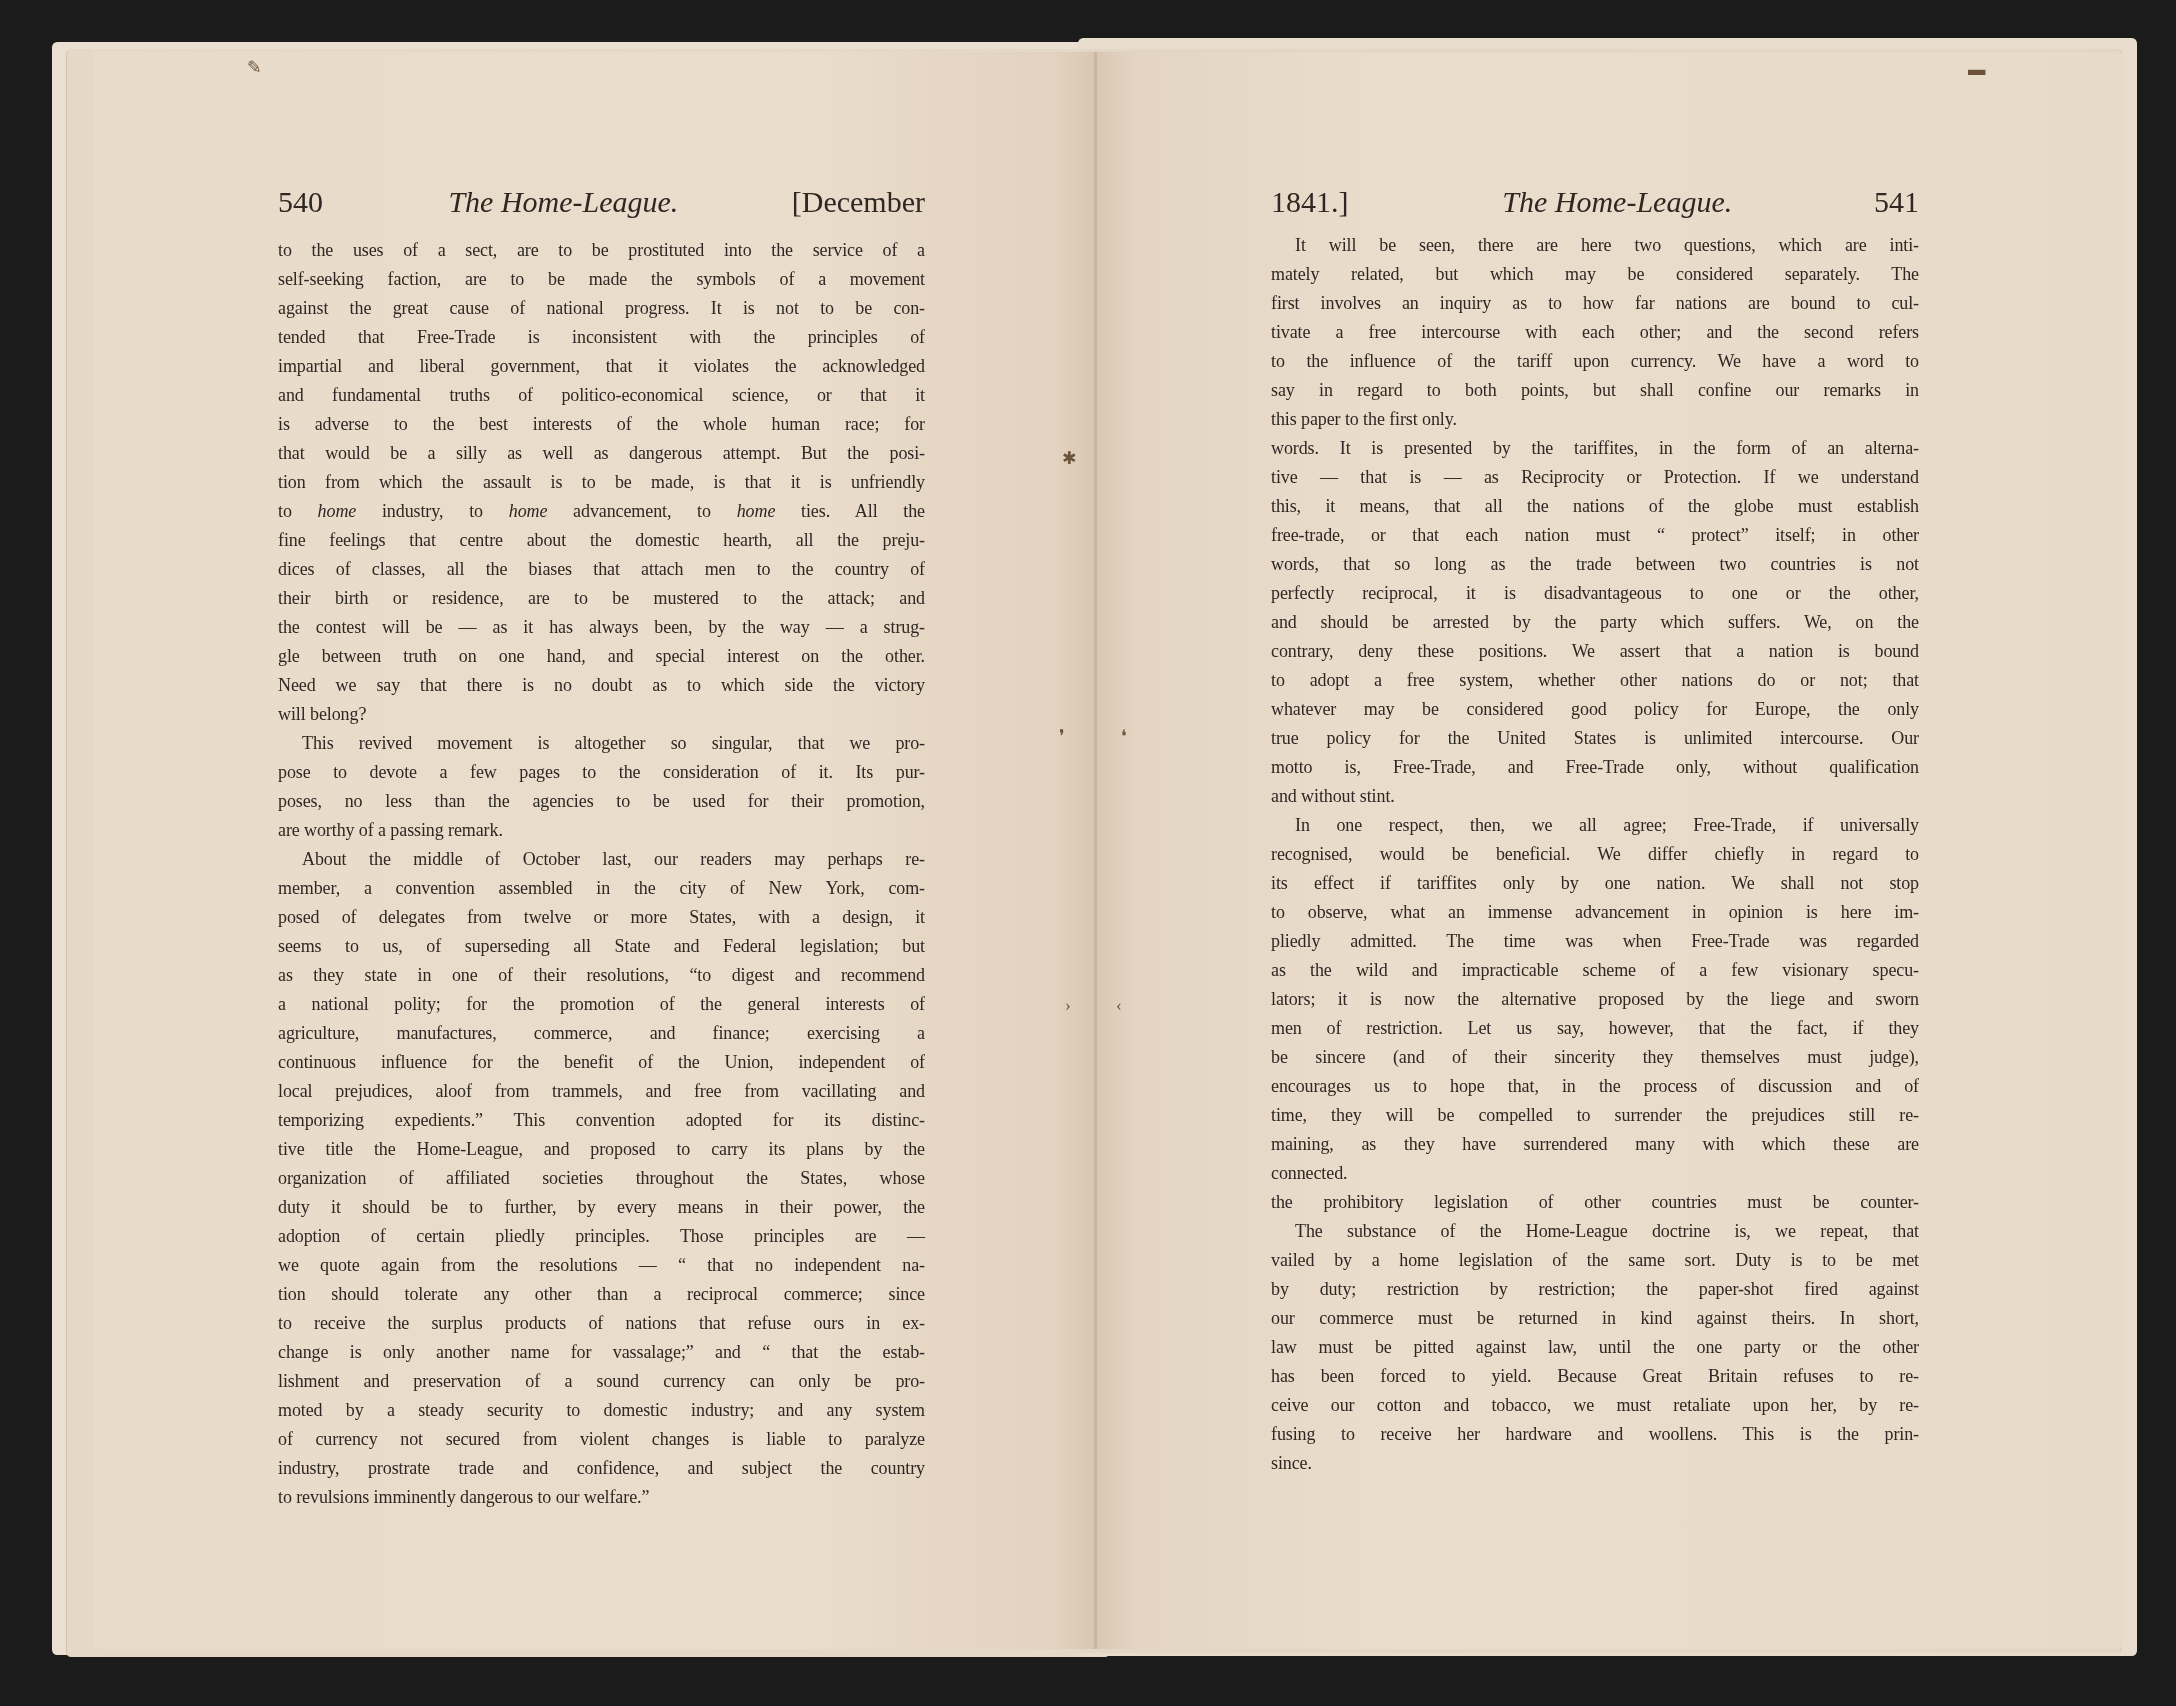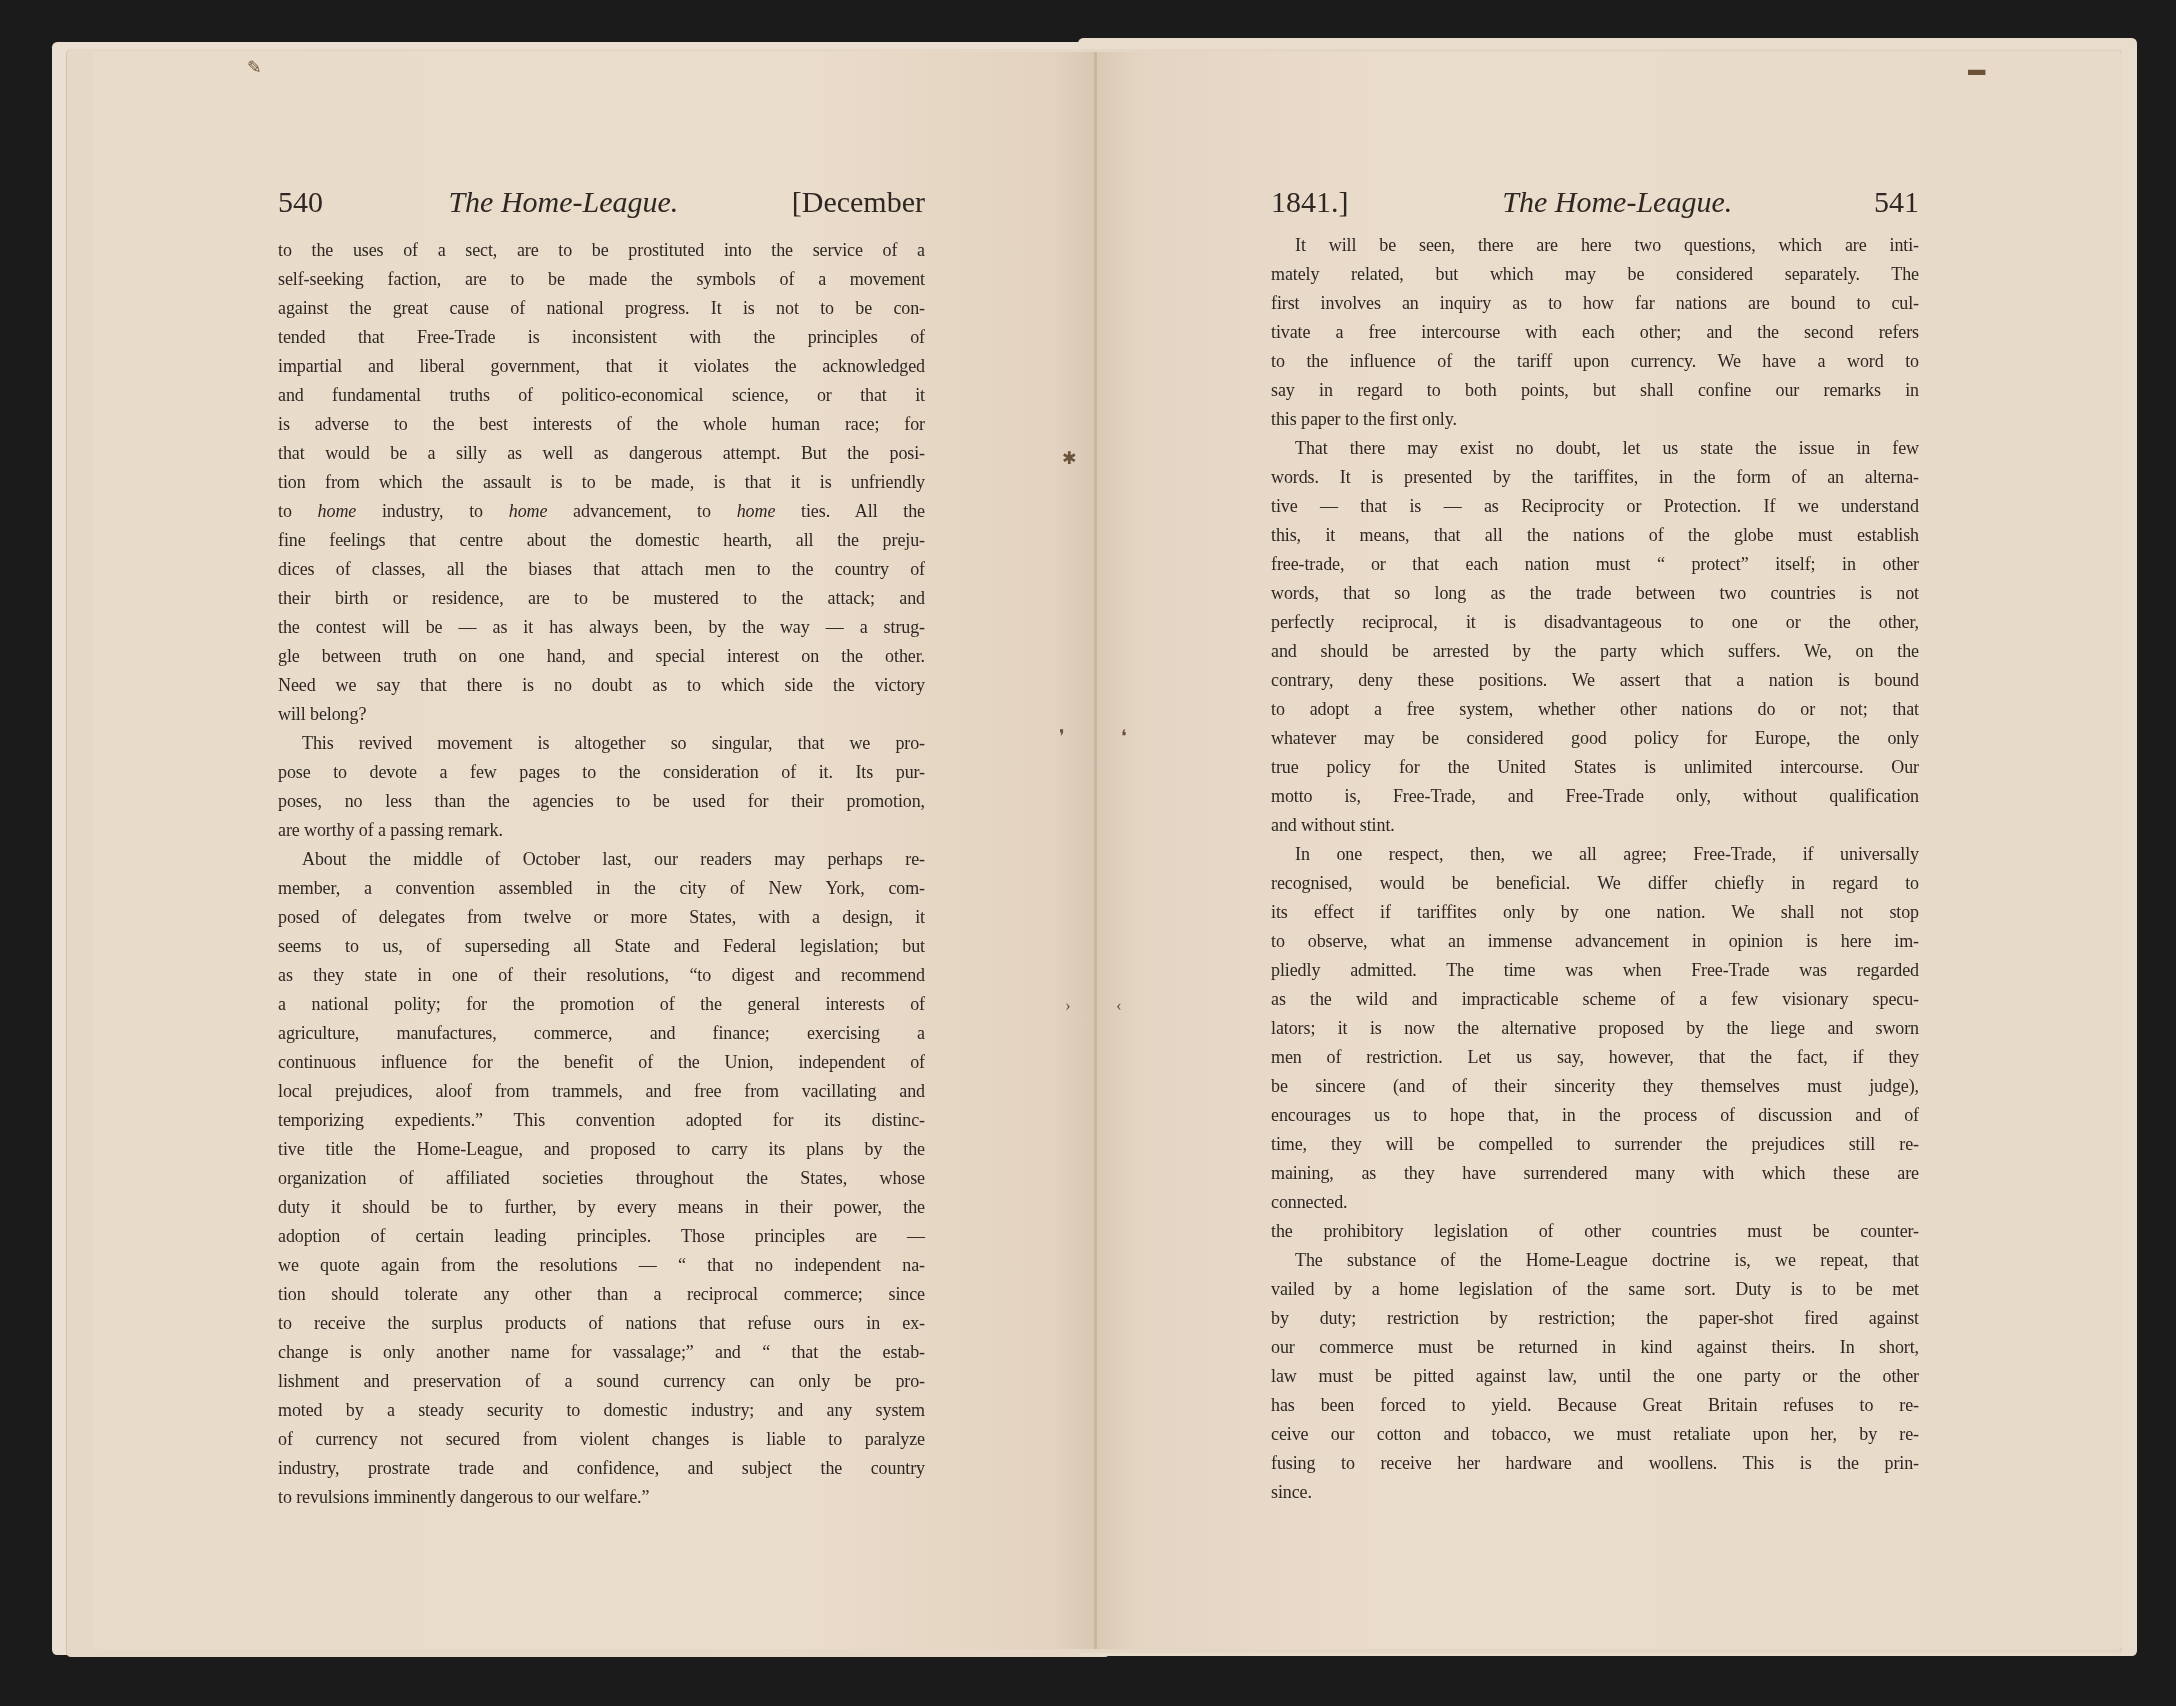--- a/index.html
+++ b/index.html
@@ -112,40 +112,39 @@
     <span class="line">seems to us, of superseding all State and Federal legislation; but</span>
     <span class="line">as they state in one of their resolutions, “to digest and recommend</span>
     <span class="line">a national polity; for the promotion of the general interests of</span>
     <span class="line">agriculture, manufactures, commerce, and finance; exercising a</span>
     <span class="line">continuous influence for the benefit of the Union, independent of</span>
     <span class="line">local prejudices, aloof from trammels, and free from vacillating and</span>
     <span class="line">temporizing expedients.”  This convention adopted for its distinc-</span>
     <span class="line">tive title the Home-League, and proposed to carry its plans by the</span>
     <span class="line">organization of affiliated societies throughout the States, whose</span>
     <span class="line">duty it should be to further, by every means in their power, the</span>
-    <span class="line">adoption of certain leading principles.  Those principles are —</span>
+    <span class="line">adoption of certain pliedly principles.  Those principles are —</span>
     <span class="line">we quote again from the resolutions — “ that no independent na-</span>
     <span class="line">tion should tolerate any other than a reciprocal commerce; since</span>
     <span class="line">to receive the surplus products of nations that refuse ours in ex-</span>
     <span class="line">change is only another name for vassalage;” and “ that the estab-</span>
     <span class="line">lishment and preservation of a sound currency can only be pro-</span>
     <span class="line">moted by a steady security to domestic industry; and any system</span>
     <span class="line">of currency not secured from violent changes is liable to paralyze</span>
     <span class="line">industry, prostrate trade and confidence, and subject the country</span>
     <span class="line last">to revulsions imminently dangerous to our welfare.”</span>
   </div>
 <div class="text-block tb-right" id="right-body">
     <span class="line indent">It will be seen, there are here two questions, which are inti-</span>
     <span class="line">mately related, but which may be considered separately.  The</span>
     <span class="line">first involves an inquiry as to how far nations are bound to cul-</span>
     <span class="line">tivate a free intercourse with each other; and the second refers</span>
     <span class="line">to the influence of the tariff upon currency.  We have a word to</span>
     <span class="line">say in regard to both points, but shall confine our remarks in</span>
     <span class="line last">this paper to the first only.</span>
-    <span class="line indent">That there may exist no doubt, let us state the issue in few</span>
     <span class="line">words.  It is presented by the tariffites, in the form of an alterna-</span>
     <span class="line">tive — that is — as Reciprocity or Protection.  If we understand</span>
     <span class="line">this, it means, that all the nations of the globe must establish</span>
     <span class="line">free-trade, or that each nation must “ protect” itself; in other</span>
     <span class="line">words, that so long as the trade between two countries is not</span>
     <span class="line">perfectly reciprocal, it is disadvantageous to one or the other,</span>
     <span class="line">and should be arrested by the party which suffers.  We, on the</span>
     <span class="line">contrary, deny these positions.  We assert that a nation is bound</span>
     <span class="line">to adopt a free system, whether other nations do or not; that</span>
     <span class="line">whatever may be considered good policy for Europe, the only</span>

